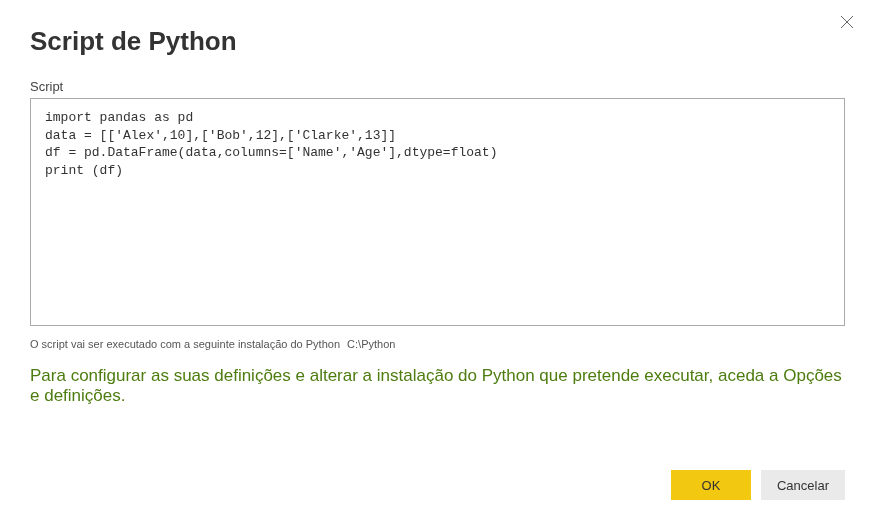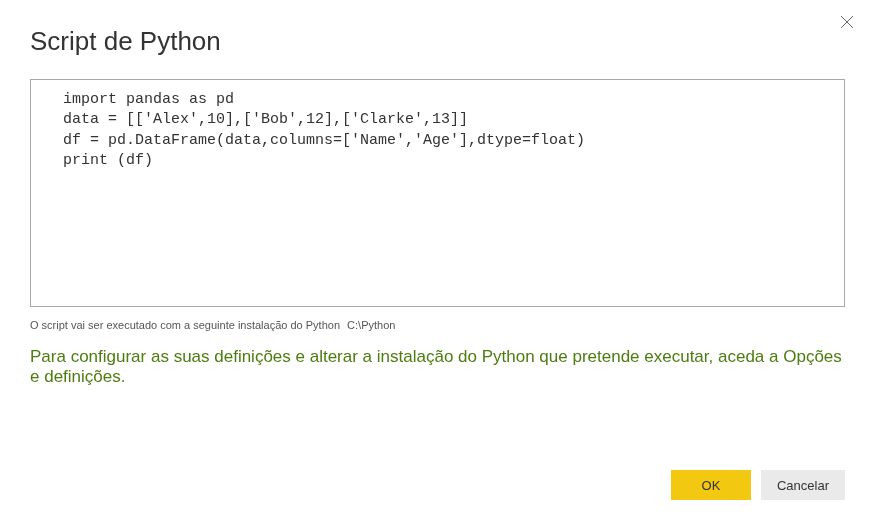--- a/index.html
+++ b/index.html
@@ -32,37 +32,37 @@
       align-items: center;
       justify-content: center;
       color: #666;
     }
     .close-btn svg {
       width: 14px;
       height: 14px;
     }
     .title {
       font-size: 26px;
-      font-weight: 400;
+      font-weight: 700;
       color: #333;
       margin-bottom: 22px;
       margin-top: 6px;
     }
     .field-label {
       font-size: 13px;
       color: #444;
       margin-bottom: 4px;
     }
     .script-area {
       width: 100%;
       height: 228px;
       border: 1px solid #aaa;
-      padding: 10px 32px;
+      padding: 10px 14px;
       font-family: "Consolas", "Courier New", monospace;
-      font-size: 15px;
+      font-size: 13px;
       line-height: 1.35;
       color: #333;
       resize: none;
       white-space: pre;
       overflow: auto;
       background: #fff;
     }
     .info-line {
       font-size: 11px;
       color: #555;
@@ -115,20 +115,21 @@
     <span>
       <svg viewBox="0 0 14 14" stroke="currentColor" stroke-width="1" fill="none">
         <line x1="1" y1="1" x2="13" y2="13"></line>
         <line x1="13" y1="1" x2="1" y2="13"></line>
       </svg>
     </span>
   </div>
 
   <h1 class="title">Script de Python</h1>
 
+  <div class="field-label">Script</div>
 
   <textarea class="script-area" spellcheck="false" style="">import pandas as pd
 data = [['Alex',10],['Bob',12],['Clarke',13]]
 df = pd.DataFrame(data,columns=['Name','Age'],dtype=float)
 print (df)</textarea>
 
   <div class="info-line">
     <span>O script vai ser executado com a seguinte instalação do Python</span>
     <span class="info-path">C:\Python</span>
   </div>

